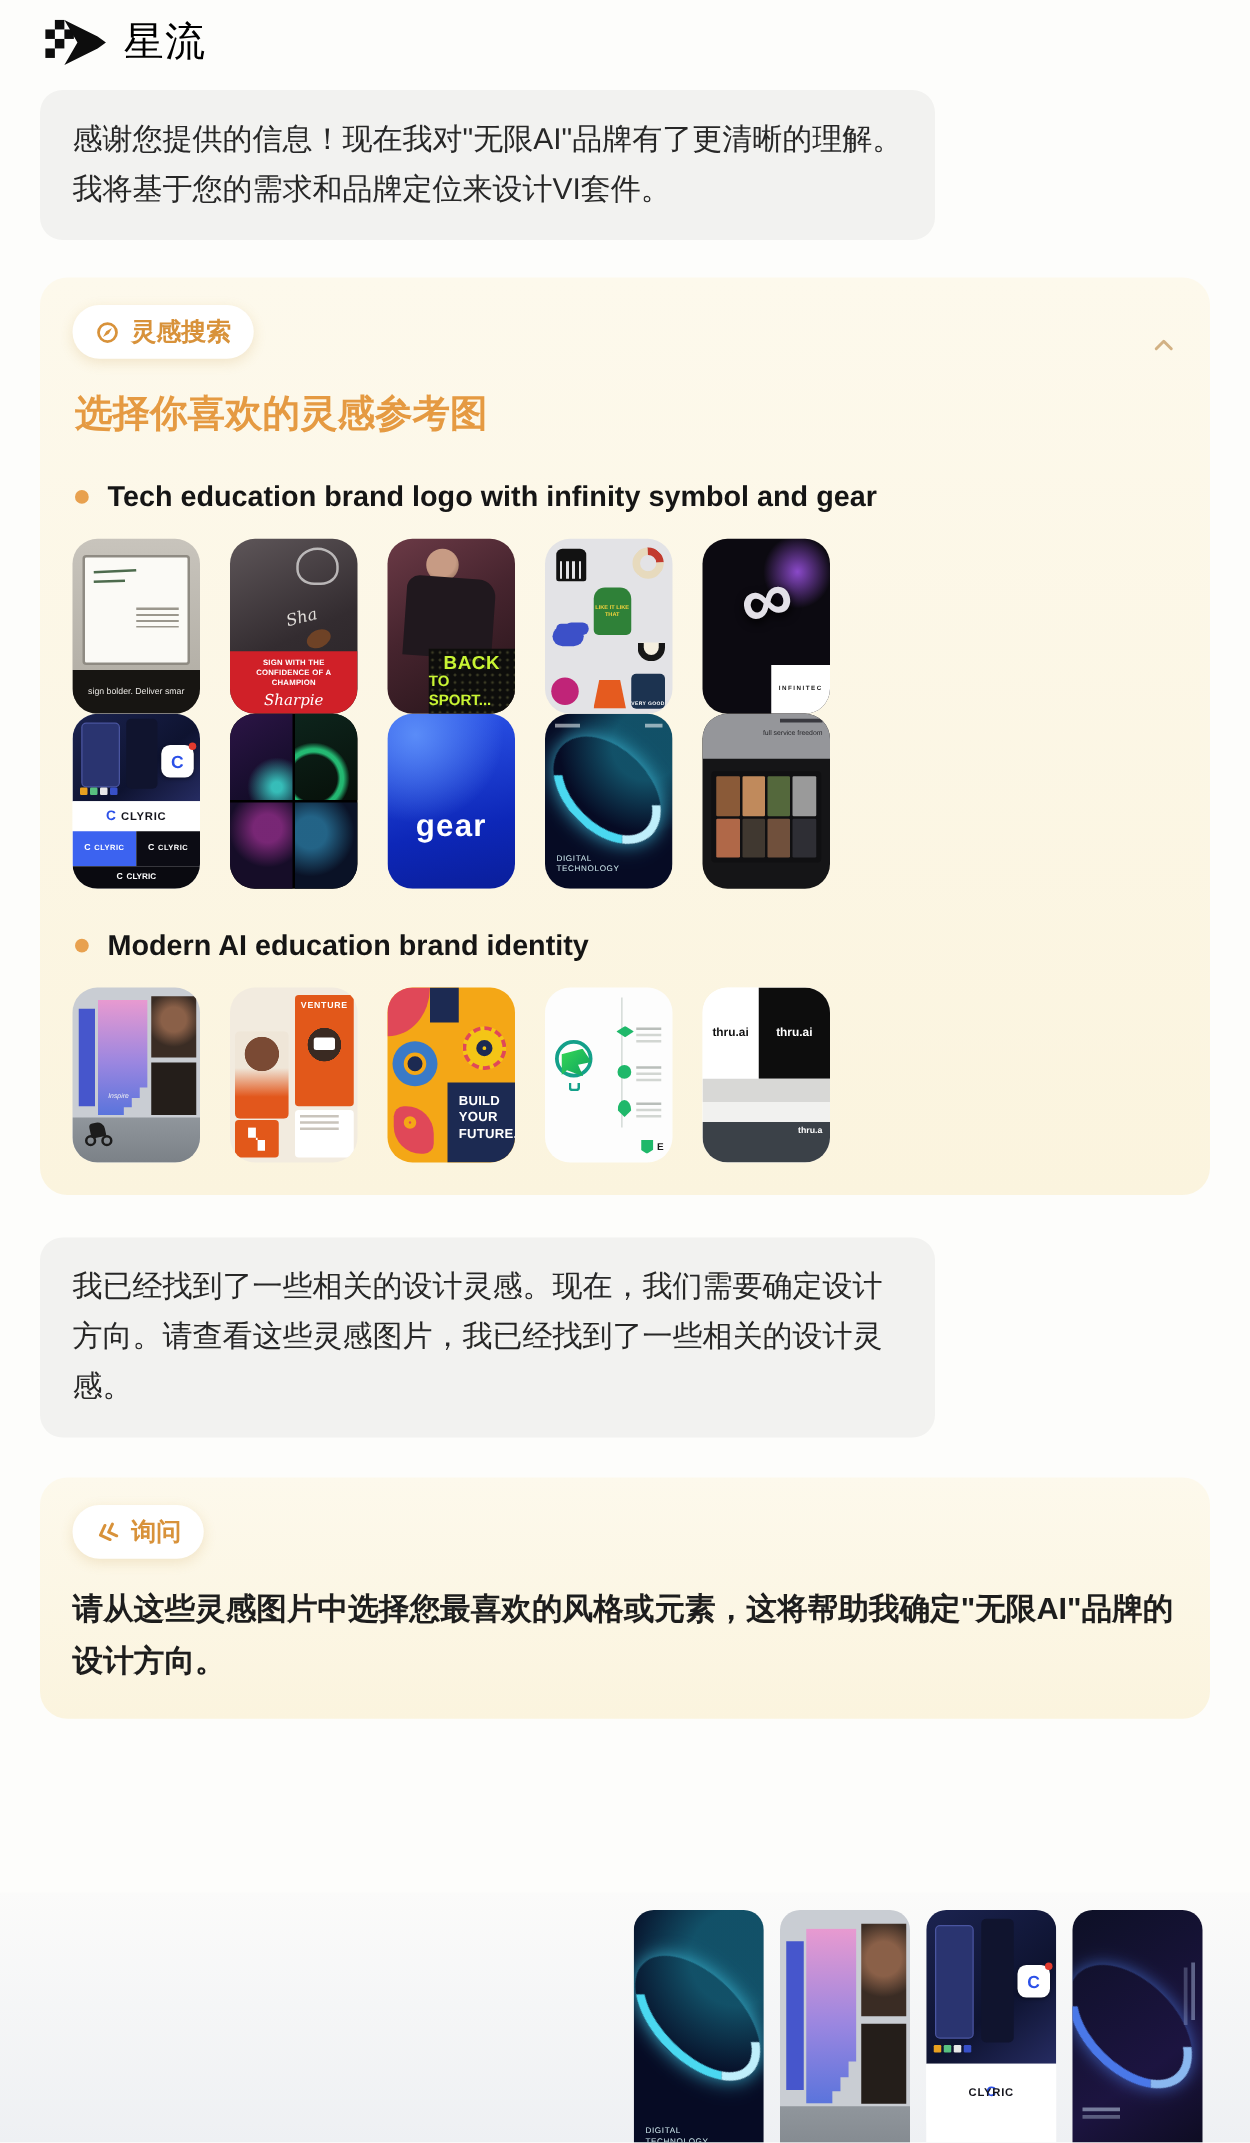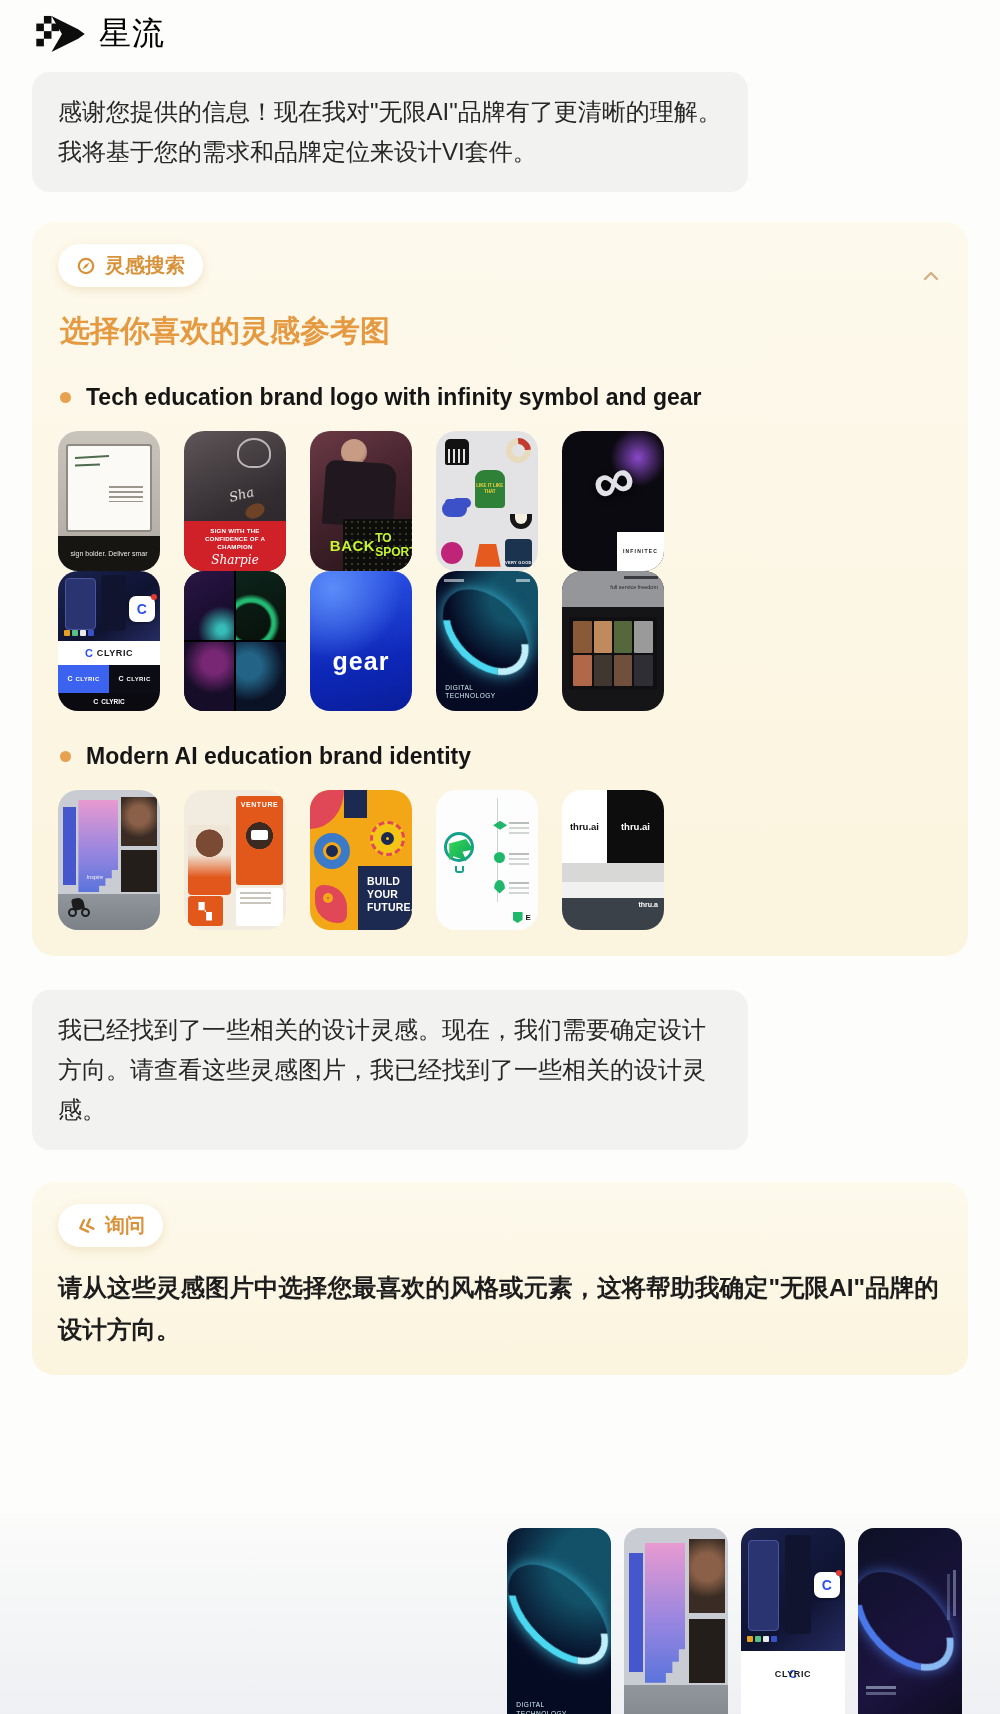--- a/index.html
+++ b/index.html
@@ -66,21 +66,21 @@
   .sh-bottom { left:0; right:0; bottom:0; height:36%; background:#d02028; color:#fff; text-align:center; padding-top:6px; }
   .sh-tag { position:static; display:block; font-size:6.2px; font-weight:700; line-height:1.3; padding:0 7px; letter-spacing:.2px; }
   .sh-logo { position:static; display:block; font-family:"DejaVu Serif",serif; font-style:italic; font-weight:400; font-size:12px; margin-top:2px; }
 
   
   .t-bts { background:linear-gradient(150deg,#6b3a46,#46242e 45%,#241318); }
   .bts-head { left:30%; top:6%; width:26px; height:26px; border-radius:50%; background:radial-gradient(circle at 45% 40%,#c79b84 0 55%,#7a5a48); }
   .bts-body { left:14%; top:22%; width:70%; height:46%; background:#20181e; border-radius:10px 14px 0 0; transform:rotate(4deg); }
   .bts-bottom { left:0; right:0; bottom:0; height:37%; background:#0d0d0b;
     background-image:radial-gradient(#3a3a24 1px,transparent 1.3px); background-size:6px 6px;
-    display:flex; flex-direction:row; align-items:center; justify-content:center; color:#c8f433; font-weight:800;margin-left:33px; }
+    display:flex; flex-direction:column; align-items:center; justify-content:center; color:#c8f433; font-weight:800;margin-left:33px; }
   .bts-l1 { position:static; font-size:15px; letter-spacing:.5px; line-height:1; }
   .bts-l2 { position:static; font-size:12px; line-height:1.2; }
 
   
   .t-stick { background:#e3e3e6; }
   .stk-comb { left:9%; top:6%; width:24px; height:26px; background:#121212; border-radius:5px 5px 2px 2px; }
   .stk-comb i { left:3px; right:3px; bottom:2px; height:14px;
     background:repeating-linear-gradient(90deg,#e3e3e6 0 2px,#121212 2px 5px); }
   .stk-arc { right:7%; top:5%; width:25px; height:25px; border-radius:50%; border:6px solid #e7dabd; border-top-color:#c23b2e; transform:rotate(42deg); }
   .stk-hood { left:38%; top:28%; width:30px; height:38px; background:#2f8138; border-radius:9px 9px 4px 4px;

